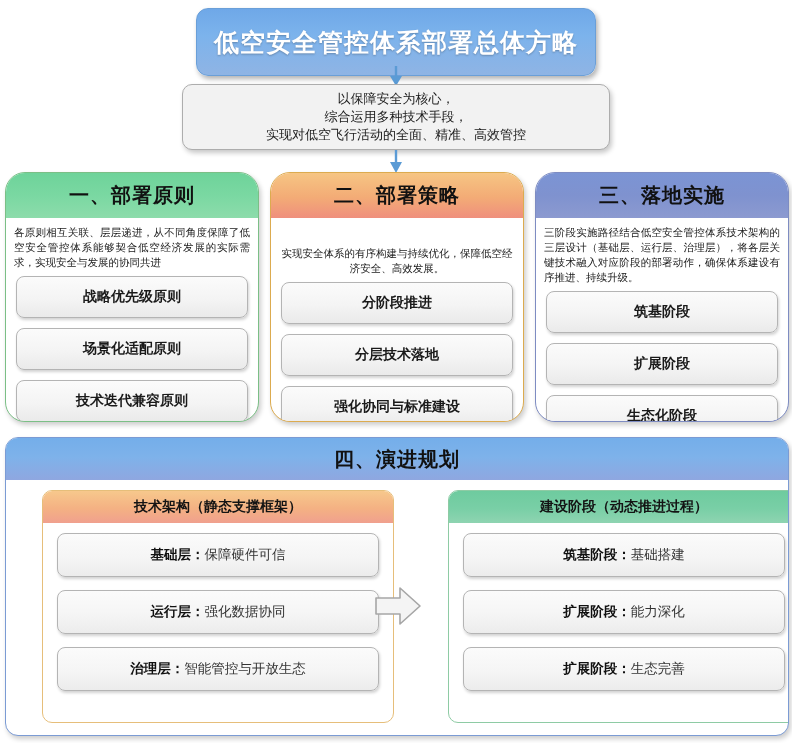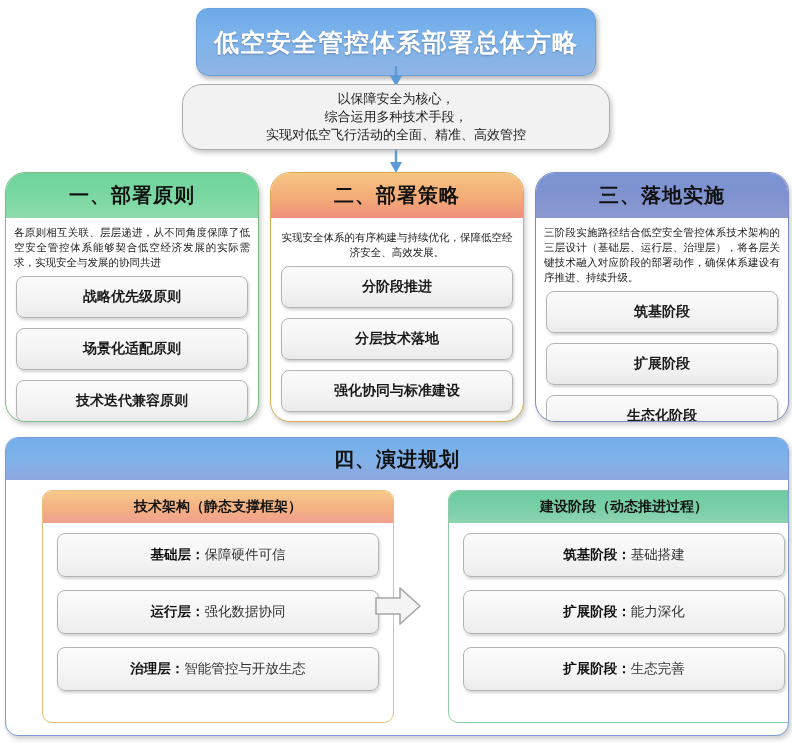--- a/index.html
+++ b/index.html
@@ -30,21 +30,21 @@
 
   
   .arrow-down { position: absolute; width: 18px; }
   .arrow-down svg { display: block; }
 
   
   .core-box {
     position: absolute;
     left: 182px; top: 84px;
     width: 428px; height: 66px;
-    border-radius: 20px;
+    border-radius: 10px;
     background: #f2f2f2;
     border: 1px solid #adadad;
     box-shadow: 2px 3px 5px rgba(0,0,0,0.22);
     display: flex; flex-direction: column;
     align-items: center; justify-content: center;
     padding: 4px 8px;
   }
   .core-box .line { font-size: 13px; color: #1b1b1b; line-height: 18px; font-weight: 500; }
 
   
@@ -69,21 +69,21 @@
   }
   .c1 .col-head { background: linear-gradient(to bottom, #6ed39a 0%, #7ad8a2 50%, #8ddcab 100%); }
   .c2 .col-head { background: linear-gradient(to bottom, #f6c583 0%, #f3ab76 55%, #ef8f7d 100%); }
   .c3 .col-head { background: linear-gradient(to bottom, #7b94d4 0%, #7f92cf 50%, #8c9ad0 100%); }
 
   .col-desc {
     padding: 7px 8px 4px 8px;
     font-size: 10.5px; line-height: 15px;
     color: #1a1a1a; text-align: justify;
   }
-  .col-desc.centered { text-align: center; padding-top: 12px; }
+  .col-desc.centered { text-align: center; padding-top: 28px; }
 
   .col-items { padding: 2px 10px 8px 10px; }
 
   .item-box {
     height: 42px;
     margin-bottom: 10px;
     border-radius: 8px;
     border: 1px solid #b4b4b4;
     background: linear-gradient(to bottom, #fbfbfb 0%, #f4f4f4 55%, #eaeaea 100%);
     box-shadow: 1px 2px 3px rgba(0,0,0,0.18);

